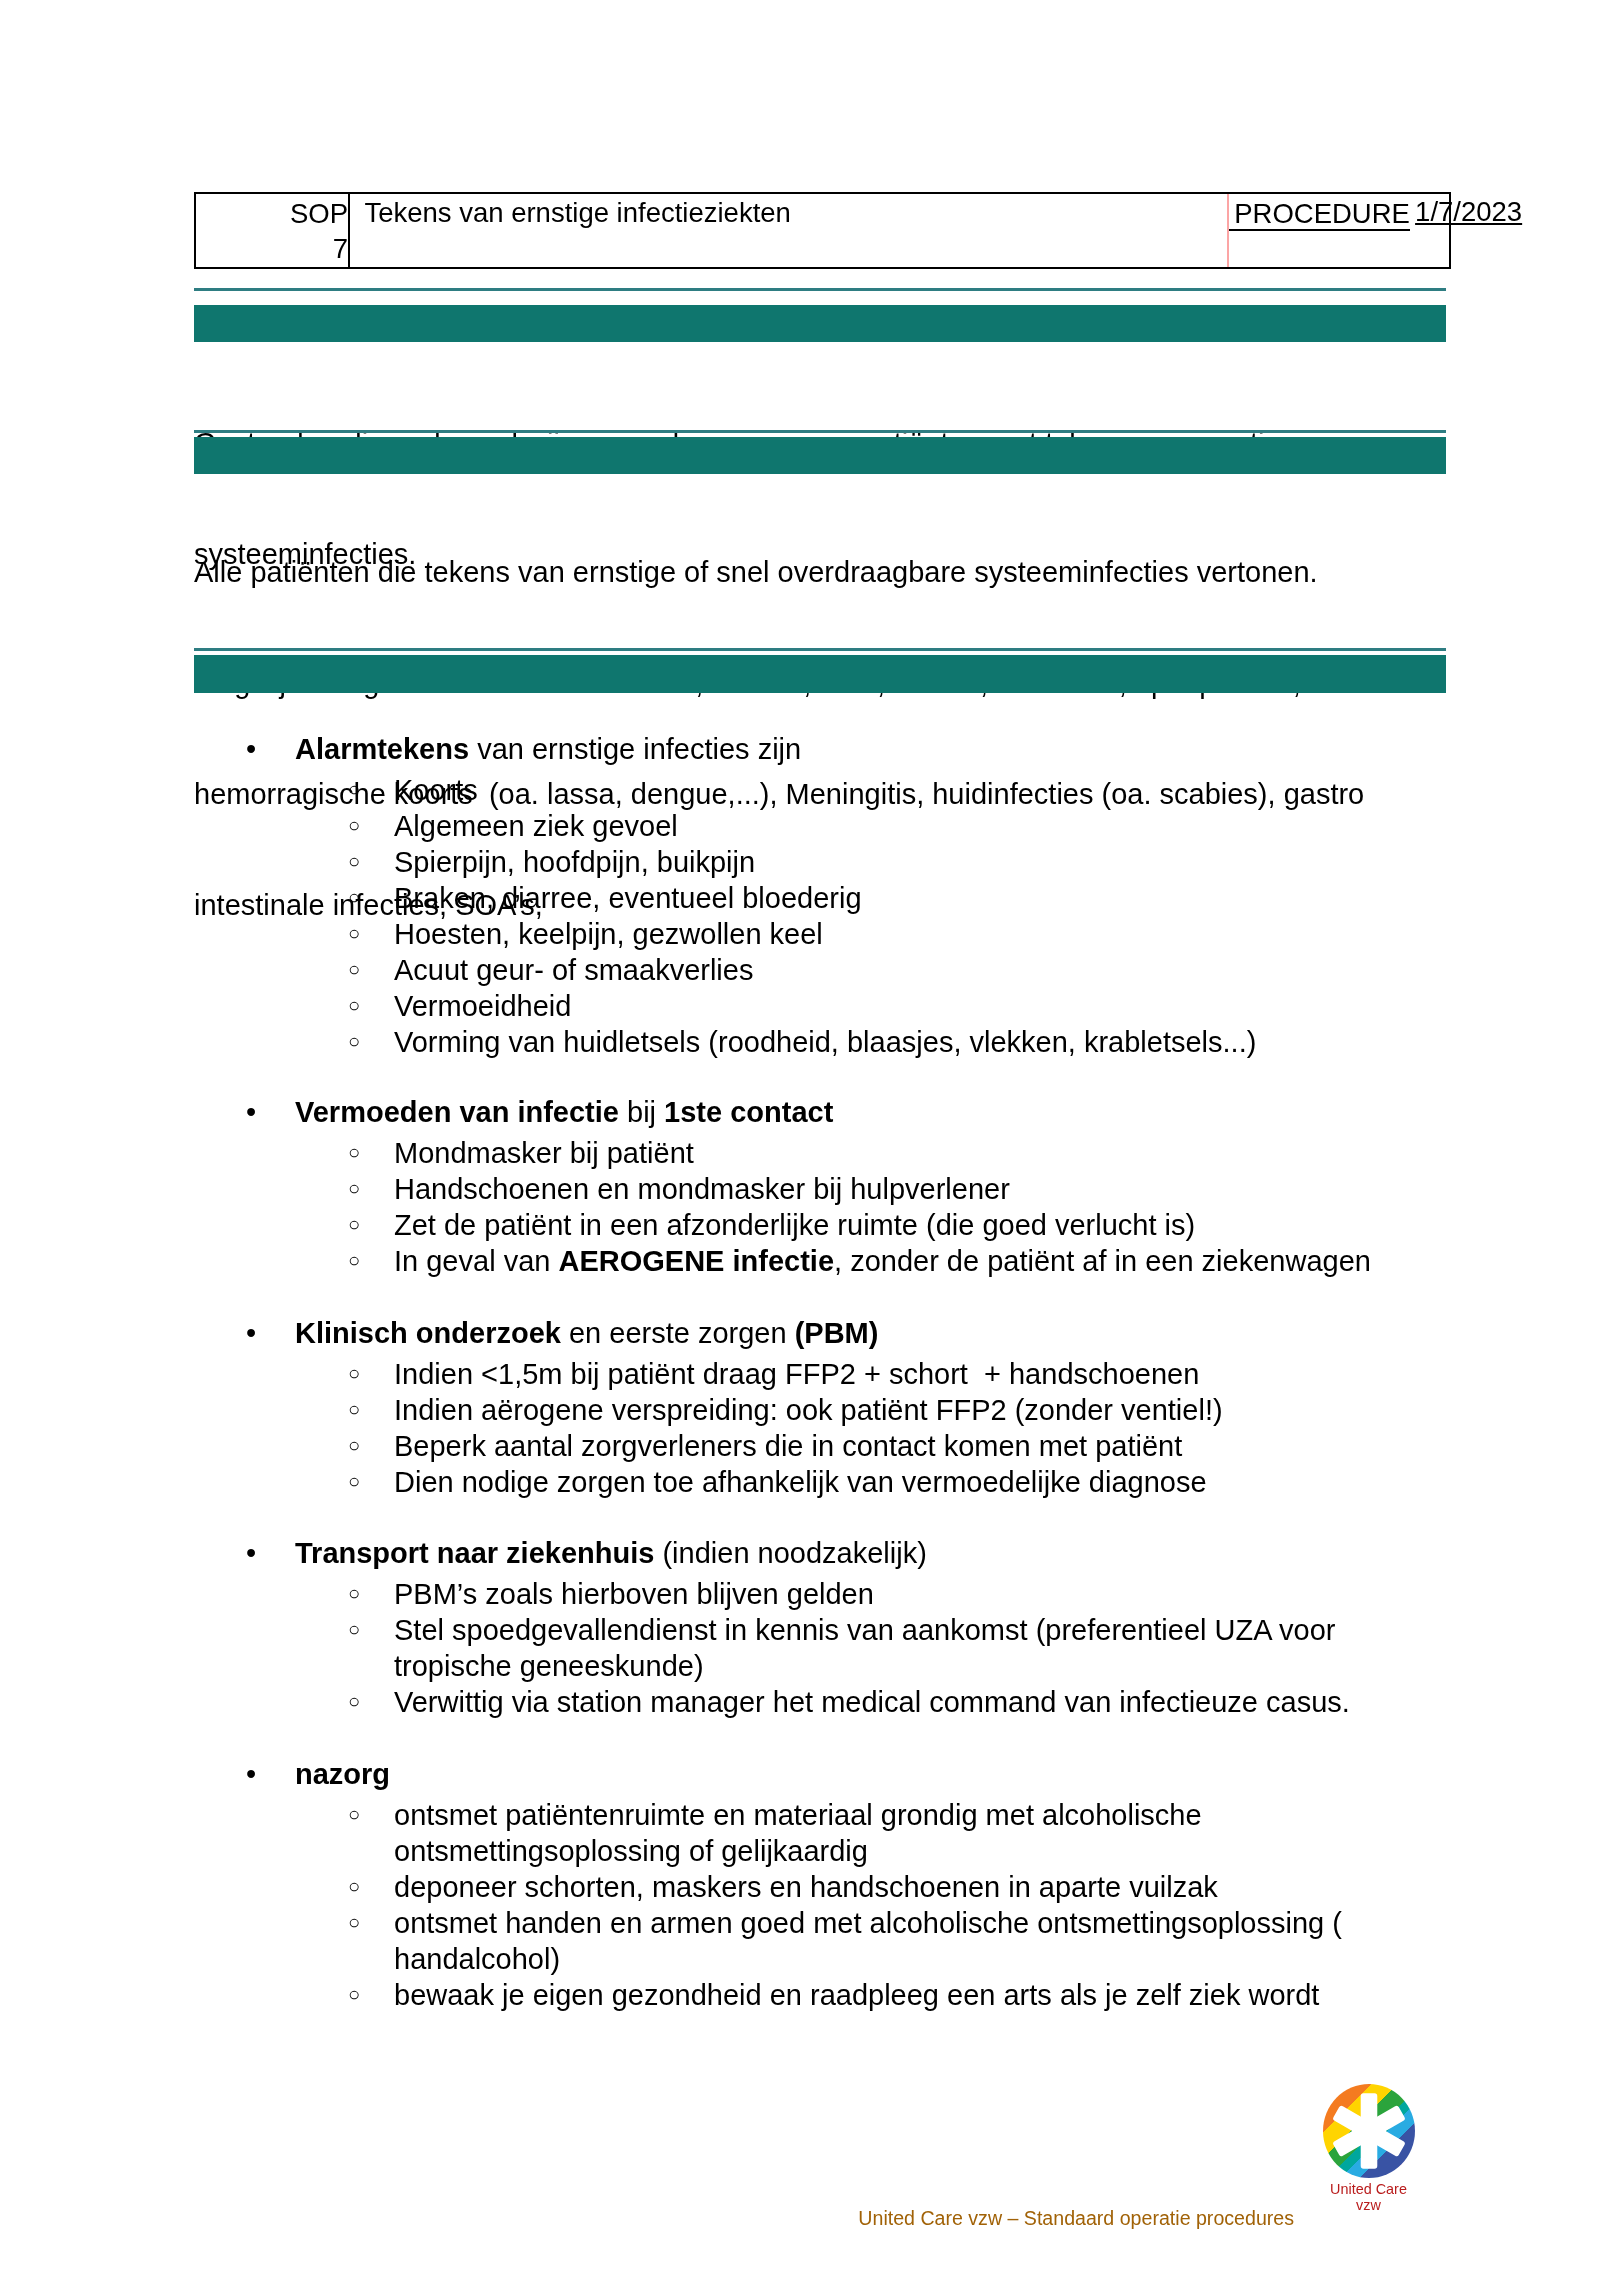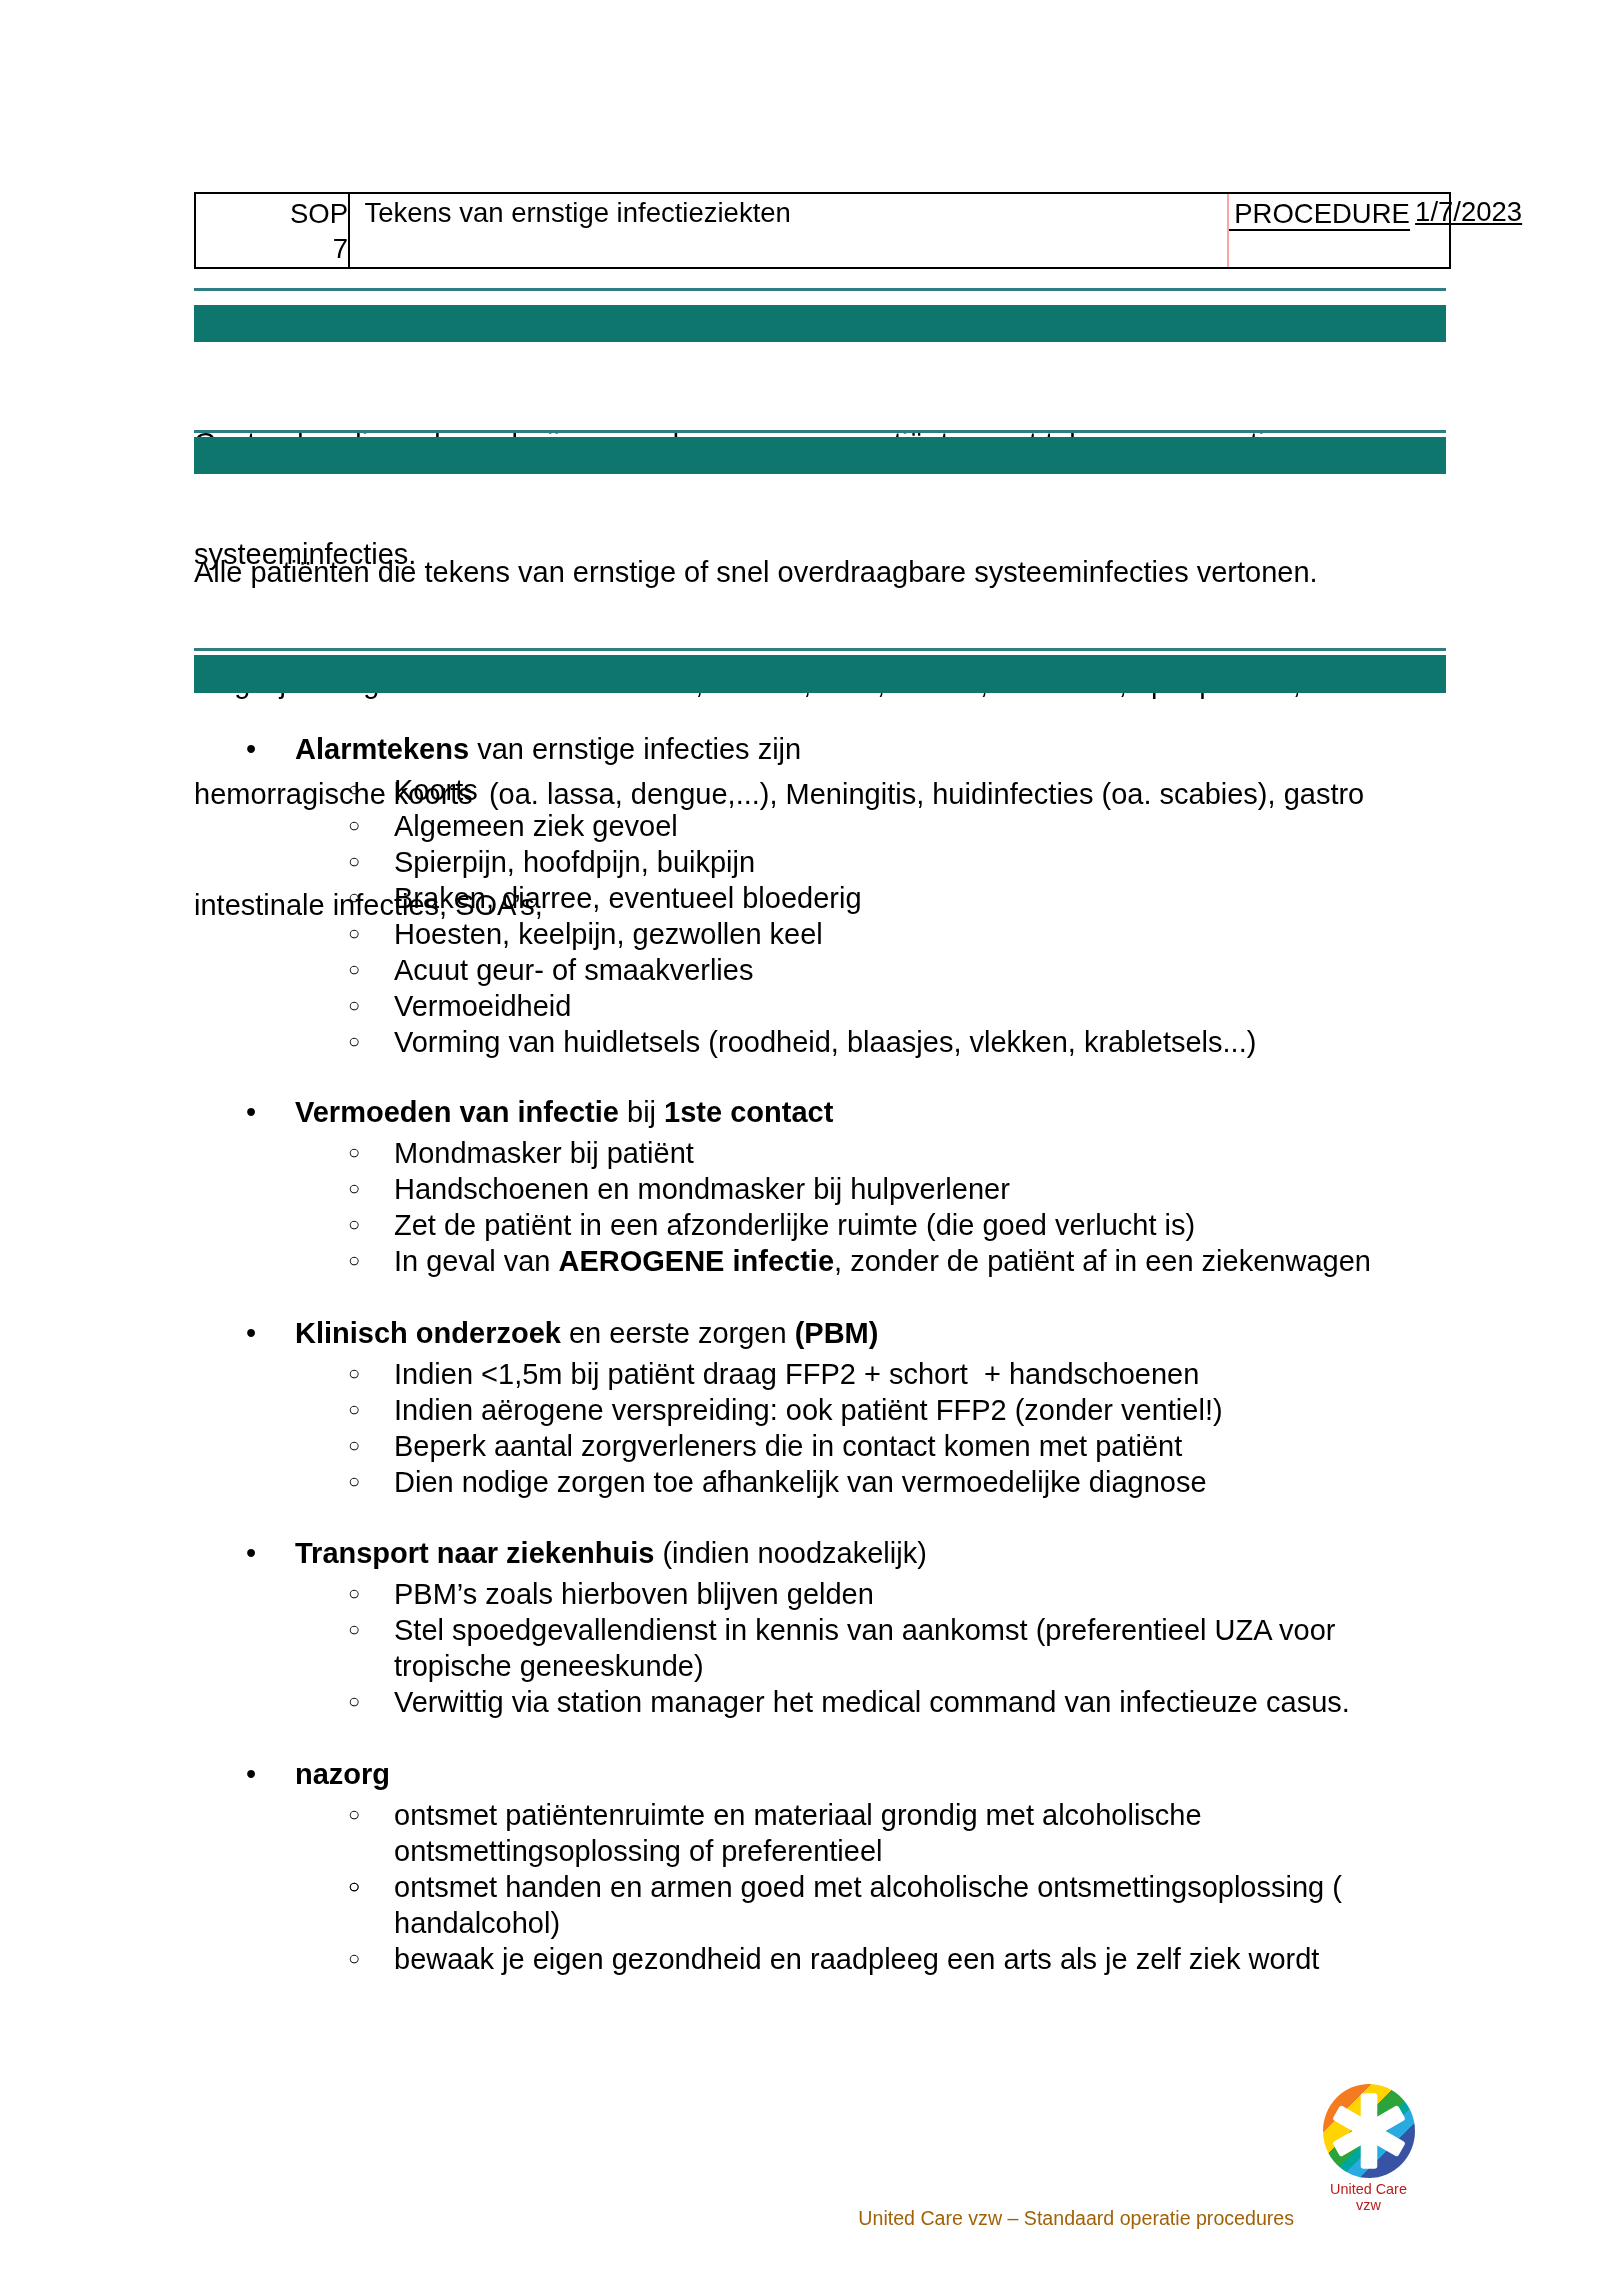--- a/index.html
+++ b/index.html
@@ -107,22 +107,22 @@
   <div class="g-title"><span class="b1">•</span><span><span class="bold">Transport naar ziekenhuis</span><span> (indien noodzakelijk)</span></span></div>
   <div class="g-item"><span class="b2">○</span><span><span>PBM’s zoals hierboven blijven gelden</span></span></div>
   <div class="g-item"><span class="b2">○</span><span><span>Stel spoedgevallendienst in kennis van aankomst (preferentieel UZA voor
 tropische geneeskunde)</span></span></div>
   <div class="g-item"><span class="b2">○</span><span><span>Verwittig via station manager het medical command van infectieuze casus.</span></span></div>
 </div>
 
 <div class="abs group" style="top:1756px;">
   <div class="g-title"><span class="b1">•</span><span><span class="bold">nazorg</span></span></div>
   <div class="g-item"><span class="b2">○</span><span><span>ontsmet patiëntenruimte en materiaal grondig met alcoholische
-ontsmettingsoplossing of preferentieel</span></span></div>
-  <div class="g-item"><span class="b2">○</span></div>
+ontsmettingsoplossing of gelijkaardig</span></span></div>
+  <div class="g-item"><span class="b2">○</span><span><span>deponeer schorten, maskers en handschoenen in aparte vuilzak</span></span></div>
   <div class="g-item"><span class="b2">○</span><span><span>ontsmet handen en armen goed met alcoholische ontsmettingsoplossing (
 handalcohol)</span></span></div>
   <div class="g-item"><span class="b2">○</span><span><span>bewaak je eigen gezondheid en raadpleeg een arts als je zelf ziek wordt</span></span></div>
 </div>
 
 <div class="abs footer-line">United Care vzw – Standaard operatie procedures</div>
 <div class="abs logo">
   <svg viewBox="0 0 100 100">
     <g fill="#ffffff">
       <rect x="41" y="9" width="18" height="82" rx="3"></rect>

